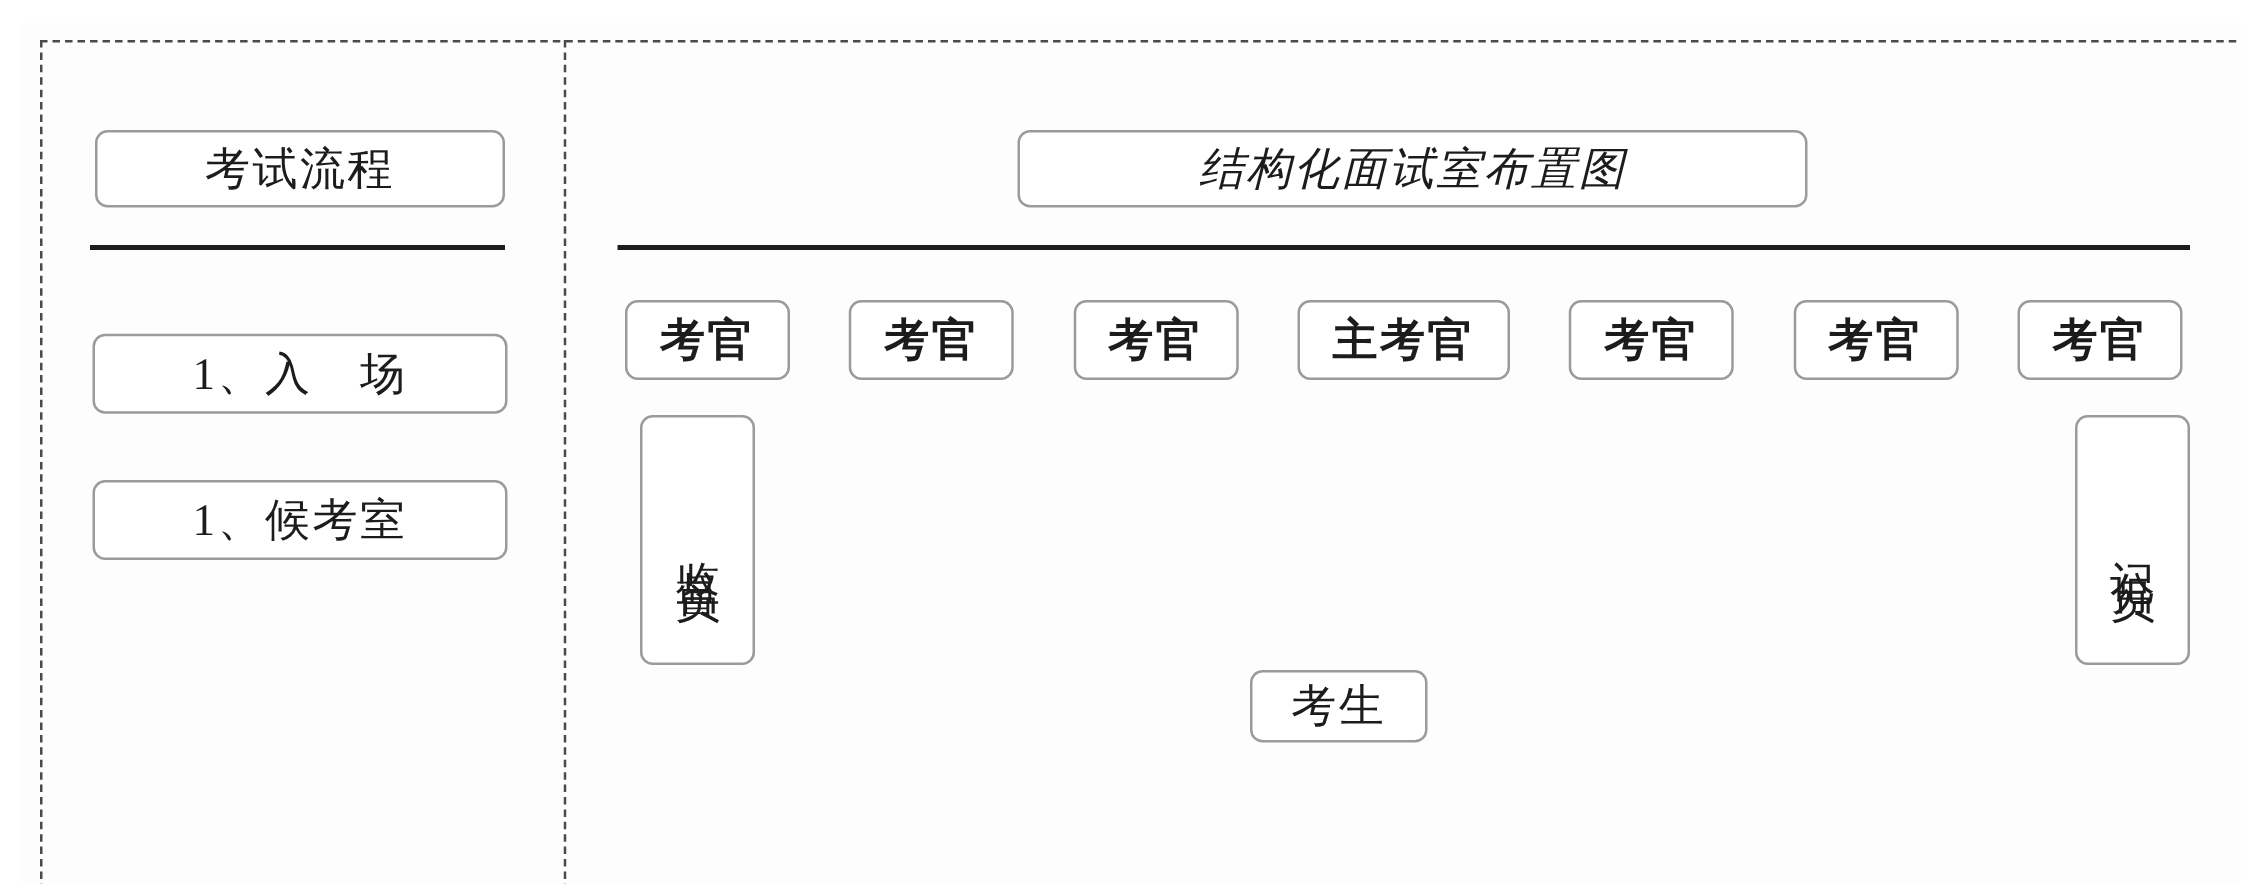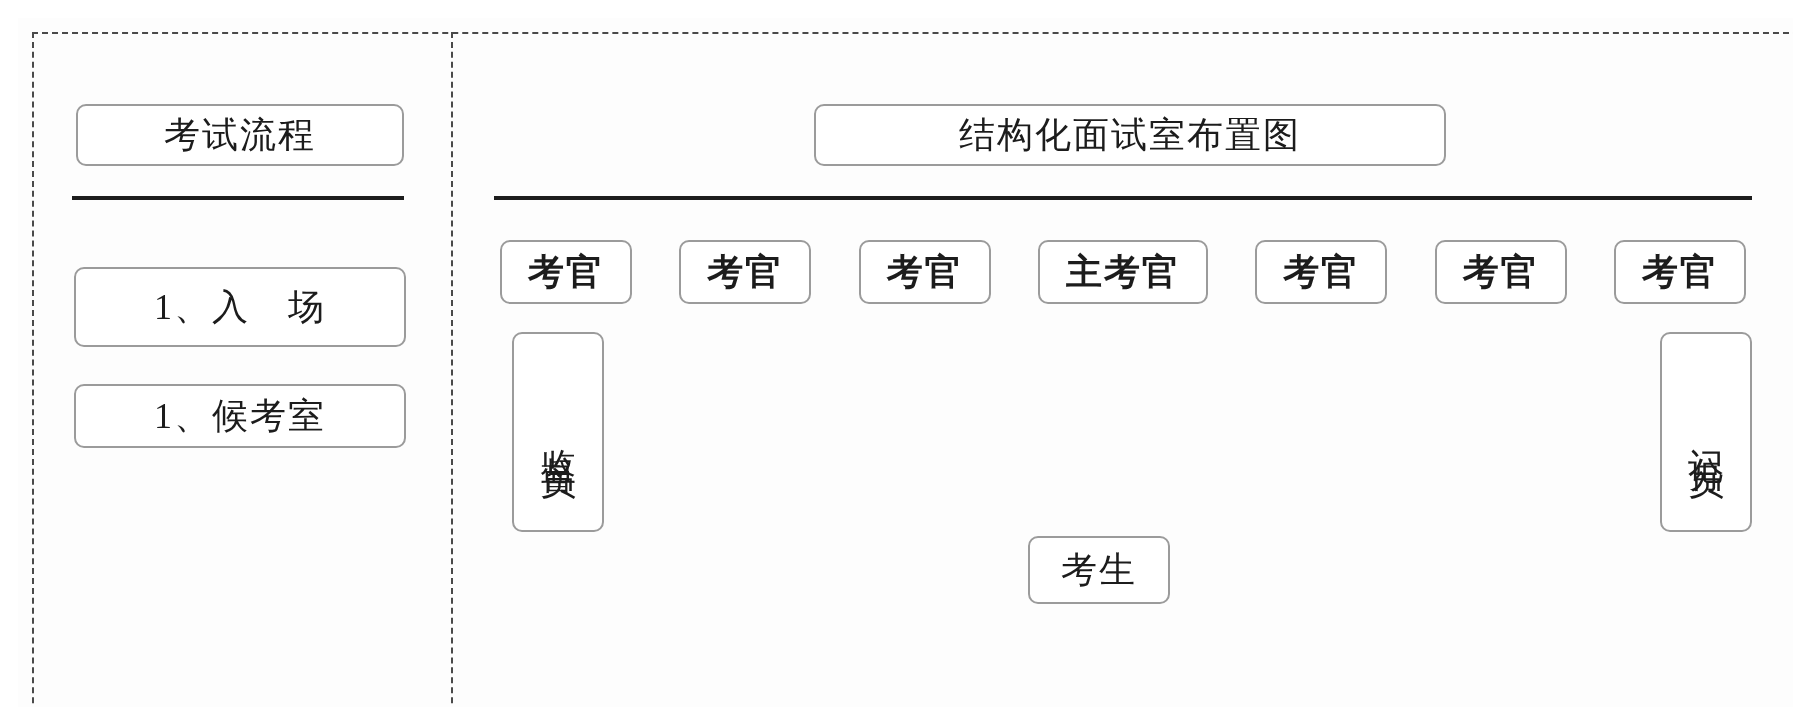--- a/index.html
+++ b/index.html
@@ -42,25 +42,25 @@
     white-space: pre;
   }
   .hline {
     position: absolute;
     height: 4px;
     background: #1d1d1d;
   }
   
   .lp-title   { left: 52px;  top: 80px;  width: 328px; height: 62px; }
   .lp-line    { left: 48px;  top: 172px; width: 332px; }
-  .lp-step1   { left: 50px;  top: 243px; width: 332px; height: 80px; }
+  .lp-step1   { left: 50px;  top: 243px; width: 332px; height: 64px; }
   .lp-step2   { left: 50px;  top: 360px; width: 332px; height: 64px; }
   .lp-step3   { left: 50px;  top: 476px; width: 332px; height: 64px; }
   
-  .rp-title   { left: 790px; top: 80px;  width: 632px; height: 62px; }
+  .rp-title   { left: 790px; top: 80px;  width: 632px; height: 62px; font-style: italic; }
   .rp-line    { left: 470px; top: 172px; width: 1258px; }
   .examiner-row {
     position: absolute;
     left: 470px; top: 210px;
     width: 1258px; height: 64px;
     display: flex;
     justify-content: space-between;
     align-items: stretch;
   }
   .examiner-row .box {
@@ -70,21 +70,21 @@
     font-weight: bold;
   }
   .vbox {
     writing-mode: vertical-rl;
     text-orientation: upright;
     letter-spacing: 8px;
     line-height: 1;
   }
   .rp-supervisor { left: 488px;  top: 308px; width: 92px;  height: 200px; }
   .rp-scorer     { left: 1636px; top: 308px; width: 92px;  height: 200px; }
-  .rp-candidate  { left: 1004px; top: 512px; width: 142px; height: 68px; }
+  .rp-candidate  { left: 976px; top: 512px; width: 142px; height: 58px; }
 </style>
 </head>
 <body>
 
 <div class="canvas">
 
   <div class="outer-border"></div>
   <div class="divider"></div>
 
   <div class="box lp-title">考试流程</div>

